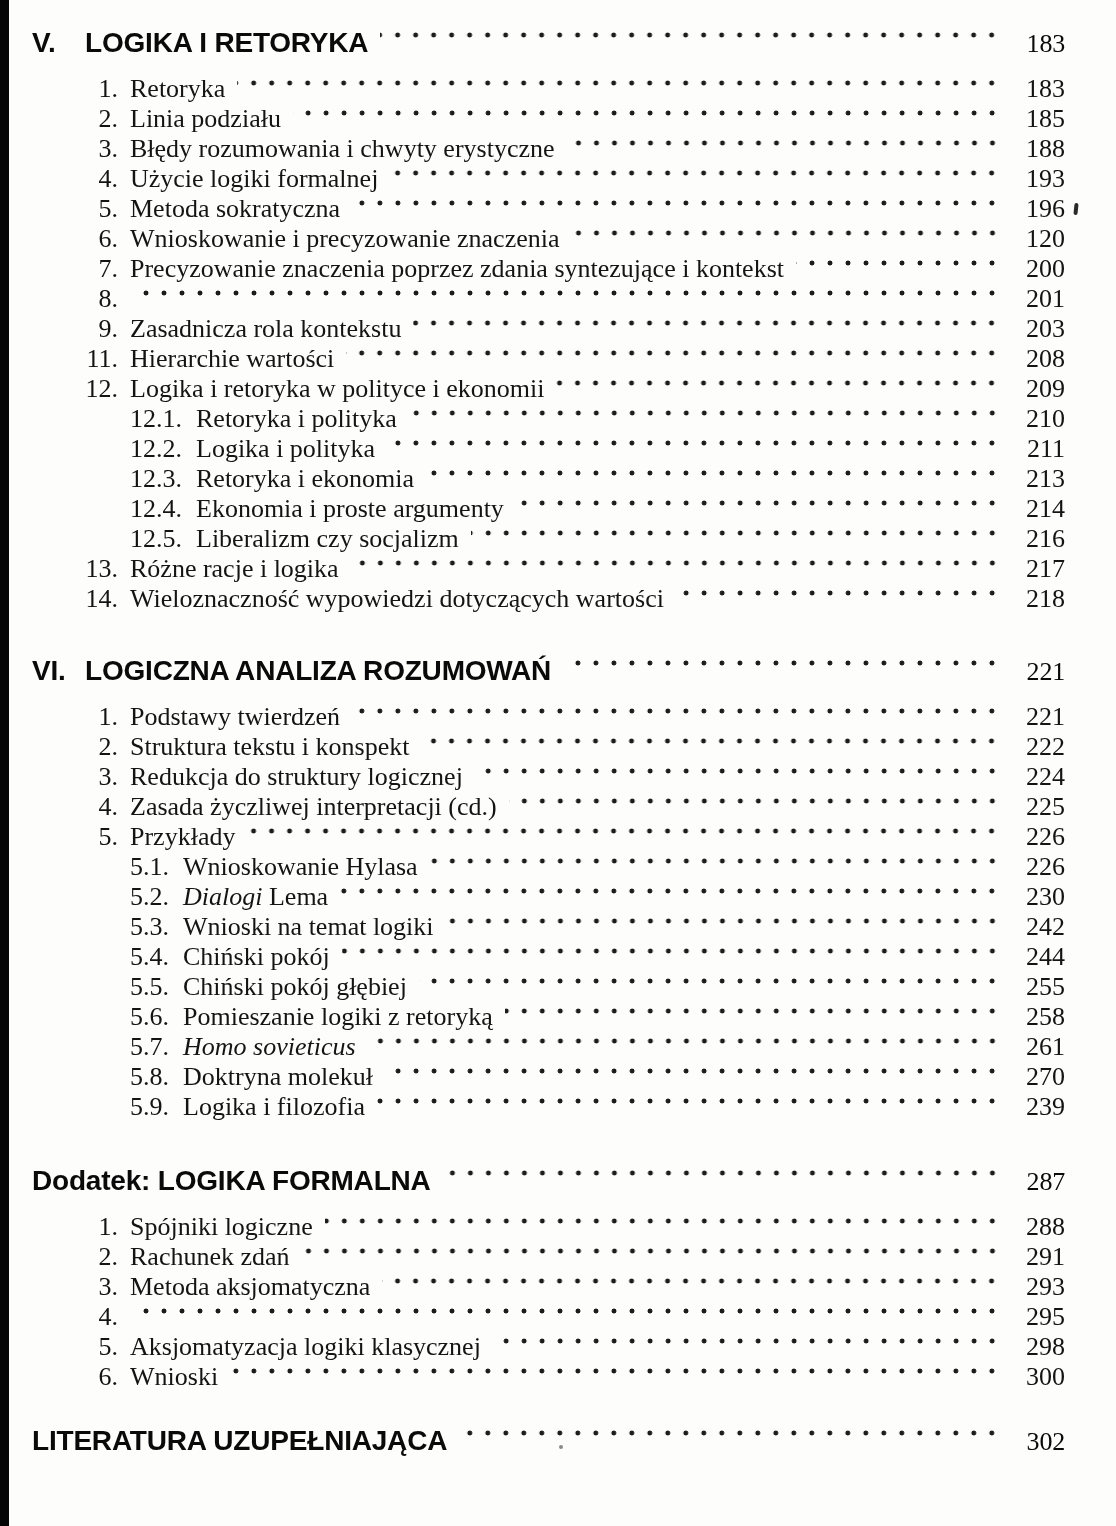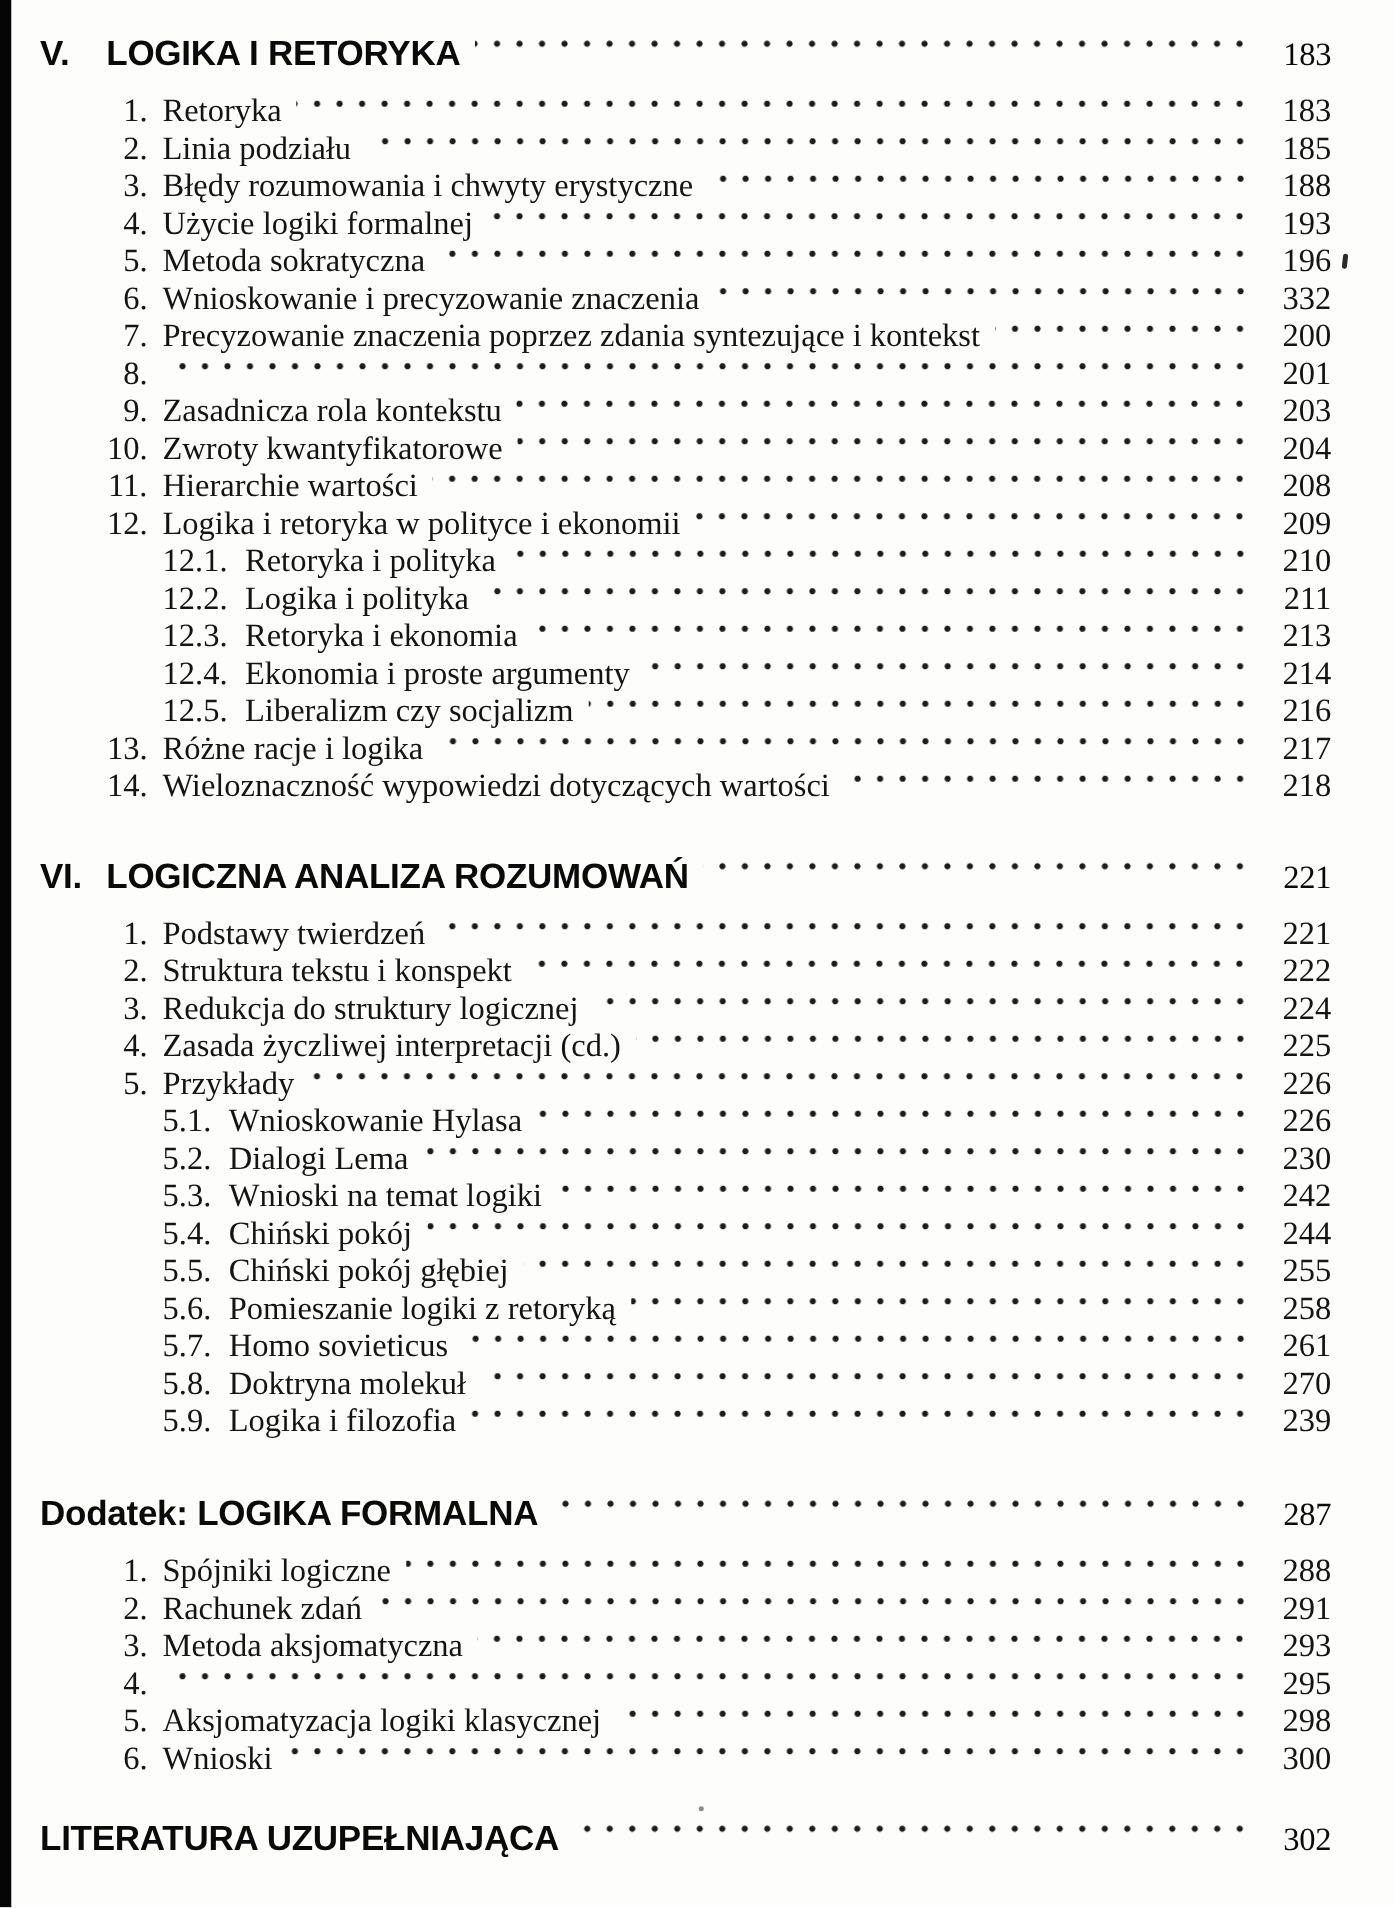--- a/index.html
+++ b/index.html
@@ -36,21 +36,21 @@
   .row {
     display:flex; align-items:baseline;
     font-size:26px; line-height:30px; height:30px;
     white-space:nowrap;
   }
   .num { flex:none; width:86px; text-align:right; margin-right:12px; }
   .sub { padding-left:98px; }
   .sub .num { width:auto; text-align:center; margin-right:14px; }
   .lbl { flex:none; }
   .lbl span { white-space:pre; }
-  .iti { }
+  .iti { font-style:italic; }
   
   .leader {
     flex:1 1 auto; align-self:stretch;
     margin:0 10px 0 12px;
     background-image:radial-gradient(circle, #1c1c1c 2.1px, rgba(0,0,0,0) 2.8px);
     background-size:18px 30px;
     background-repeat:repeat-x;
     background-position:right 2px bottom 6px;
   }
   .hrow .leader { background-size:18px 34px; background-position:right 2px bottom 8px; }
@@ -109,44 +109,38 @@
       <div class="row">
           <span class="num">5.</span>
           <span class="lbl">Metoda sokratyczna</span>
           <span class="leader"></span>
           <span class="pg">196</span>
         </div>
       <div class="row">
           <span class="num">6.</span>
           <span class="lbl">Wnioskowanie i precyzowanie znaczenia</span>
           <span class="leader"></span>
-          <span class="pg">332</span>
+          <span class="pg">120</span>
         </div>
       <div class="row">
           <span class="num">7.</span>
           <span class="lbl">Precyzowanie znaczenia poprzez zdania syntezujące i kontekst</span>
           <span class="leader"></span>
           <span class="pg">200</span>
         </div>
       <div class="row">
           <span class="num">8.</span>
           <span class="leader"></span>
           <span class="pg">201</span>
         </div>
       <div class="row">
           <span class="num">9.</span>
           <span class="lbl">Zasadnicza rola kontekstu</span>
           <span class="leader"></span>
           <span class="pg">203</span>
-        </div>
-      <div class="row">
-          <span class="num">10.</span>
-          <span class="lbl">Zwroty kwantyfikatorowe</span>
-          <span class="leader"></span>
-          <span class="pg">204</span>
         </div>
       <div class="row">
           <span class="num">11.</span>
           <span class="lbl">Hierarchie wartości</span>
           <span class="leader"></span>
           <span class="pg">208</span>
         </div>
       <div class="row">
           <span class="num">12.</span>
           <span class="lbl">Logika i retoryka w polityce i ekonomii</span>

